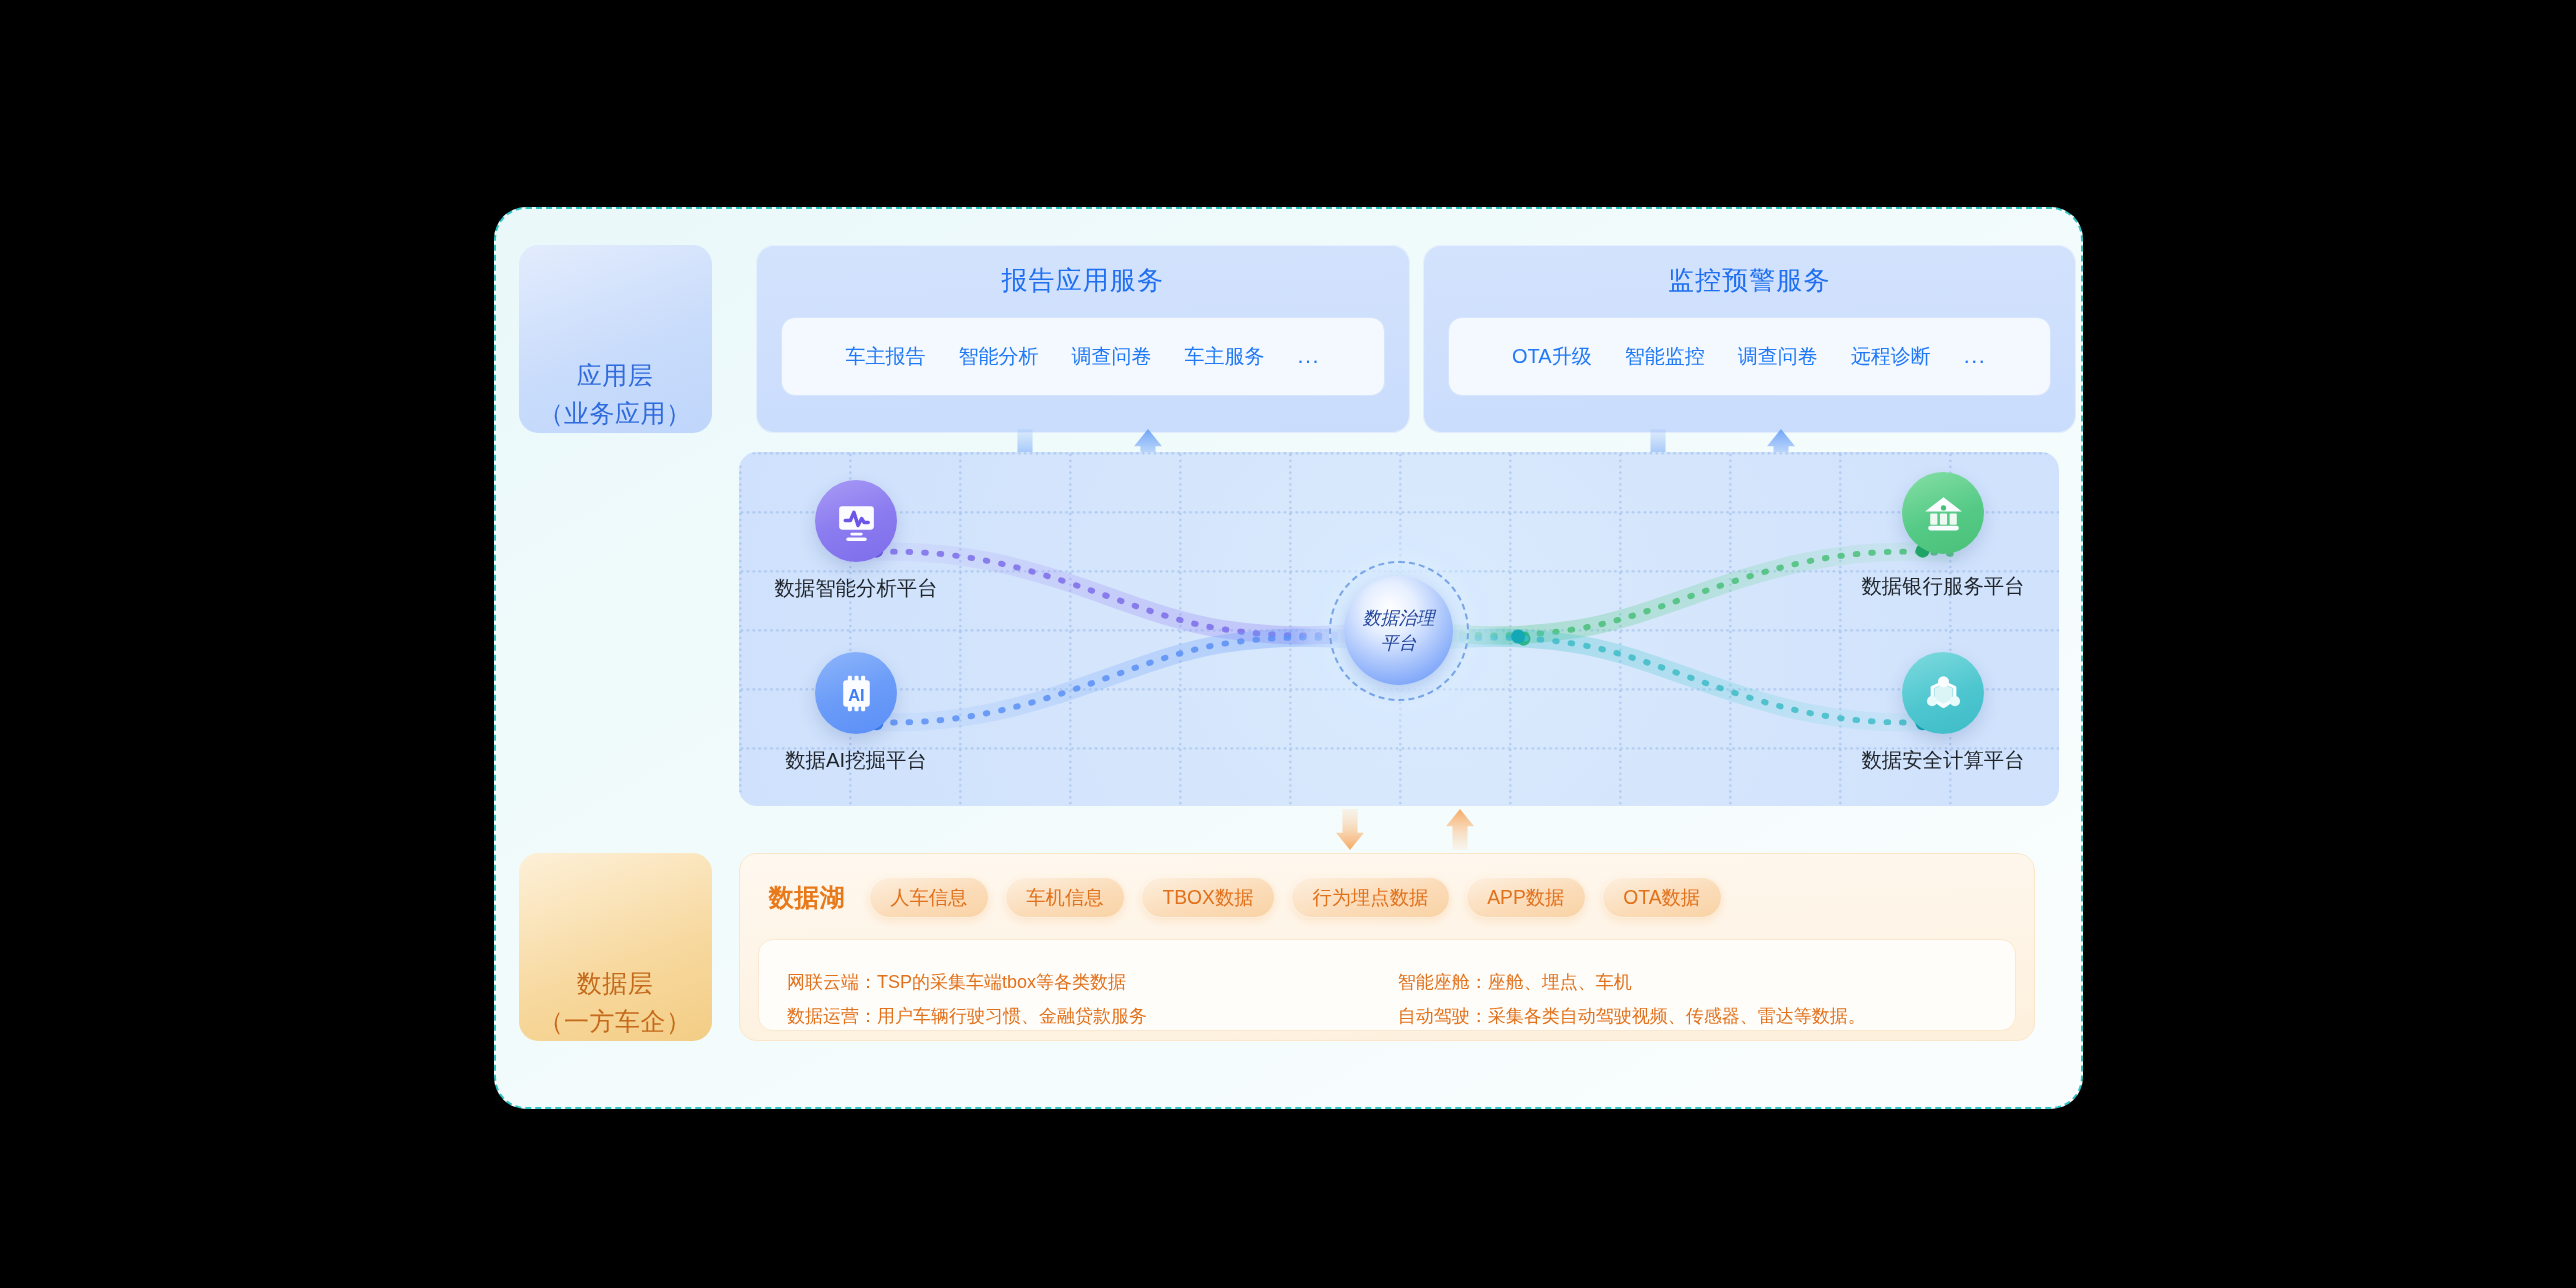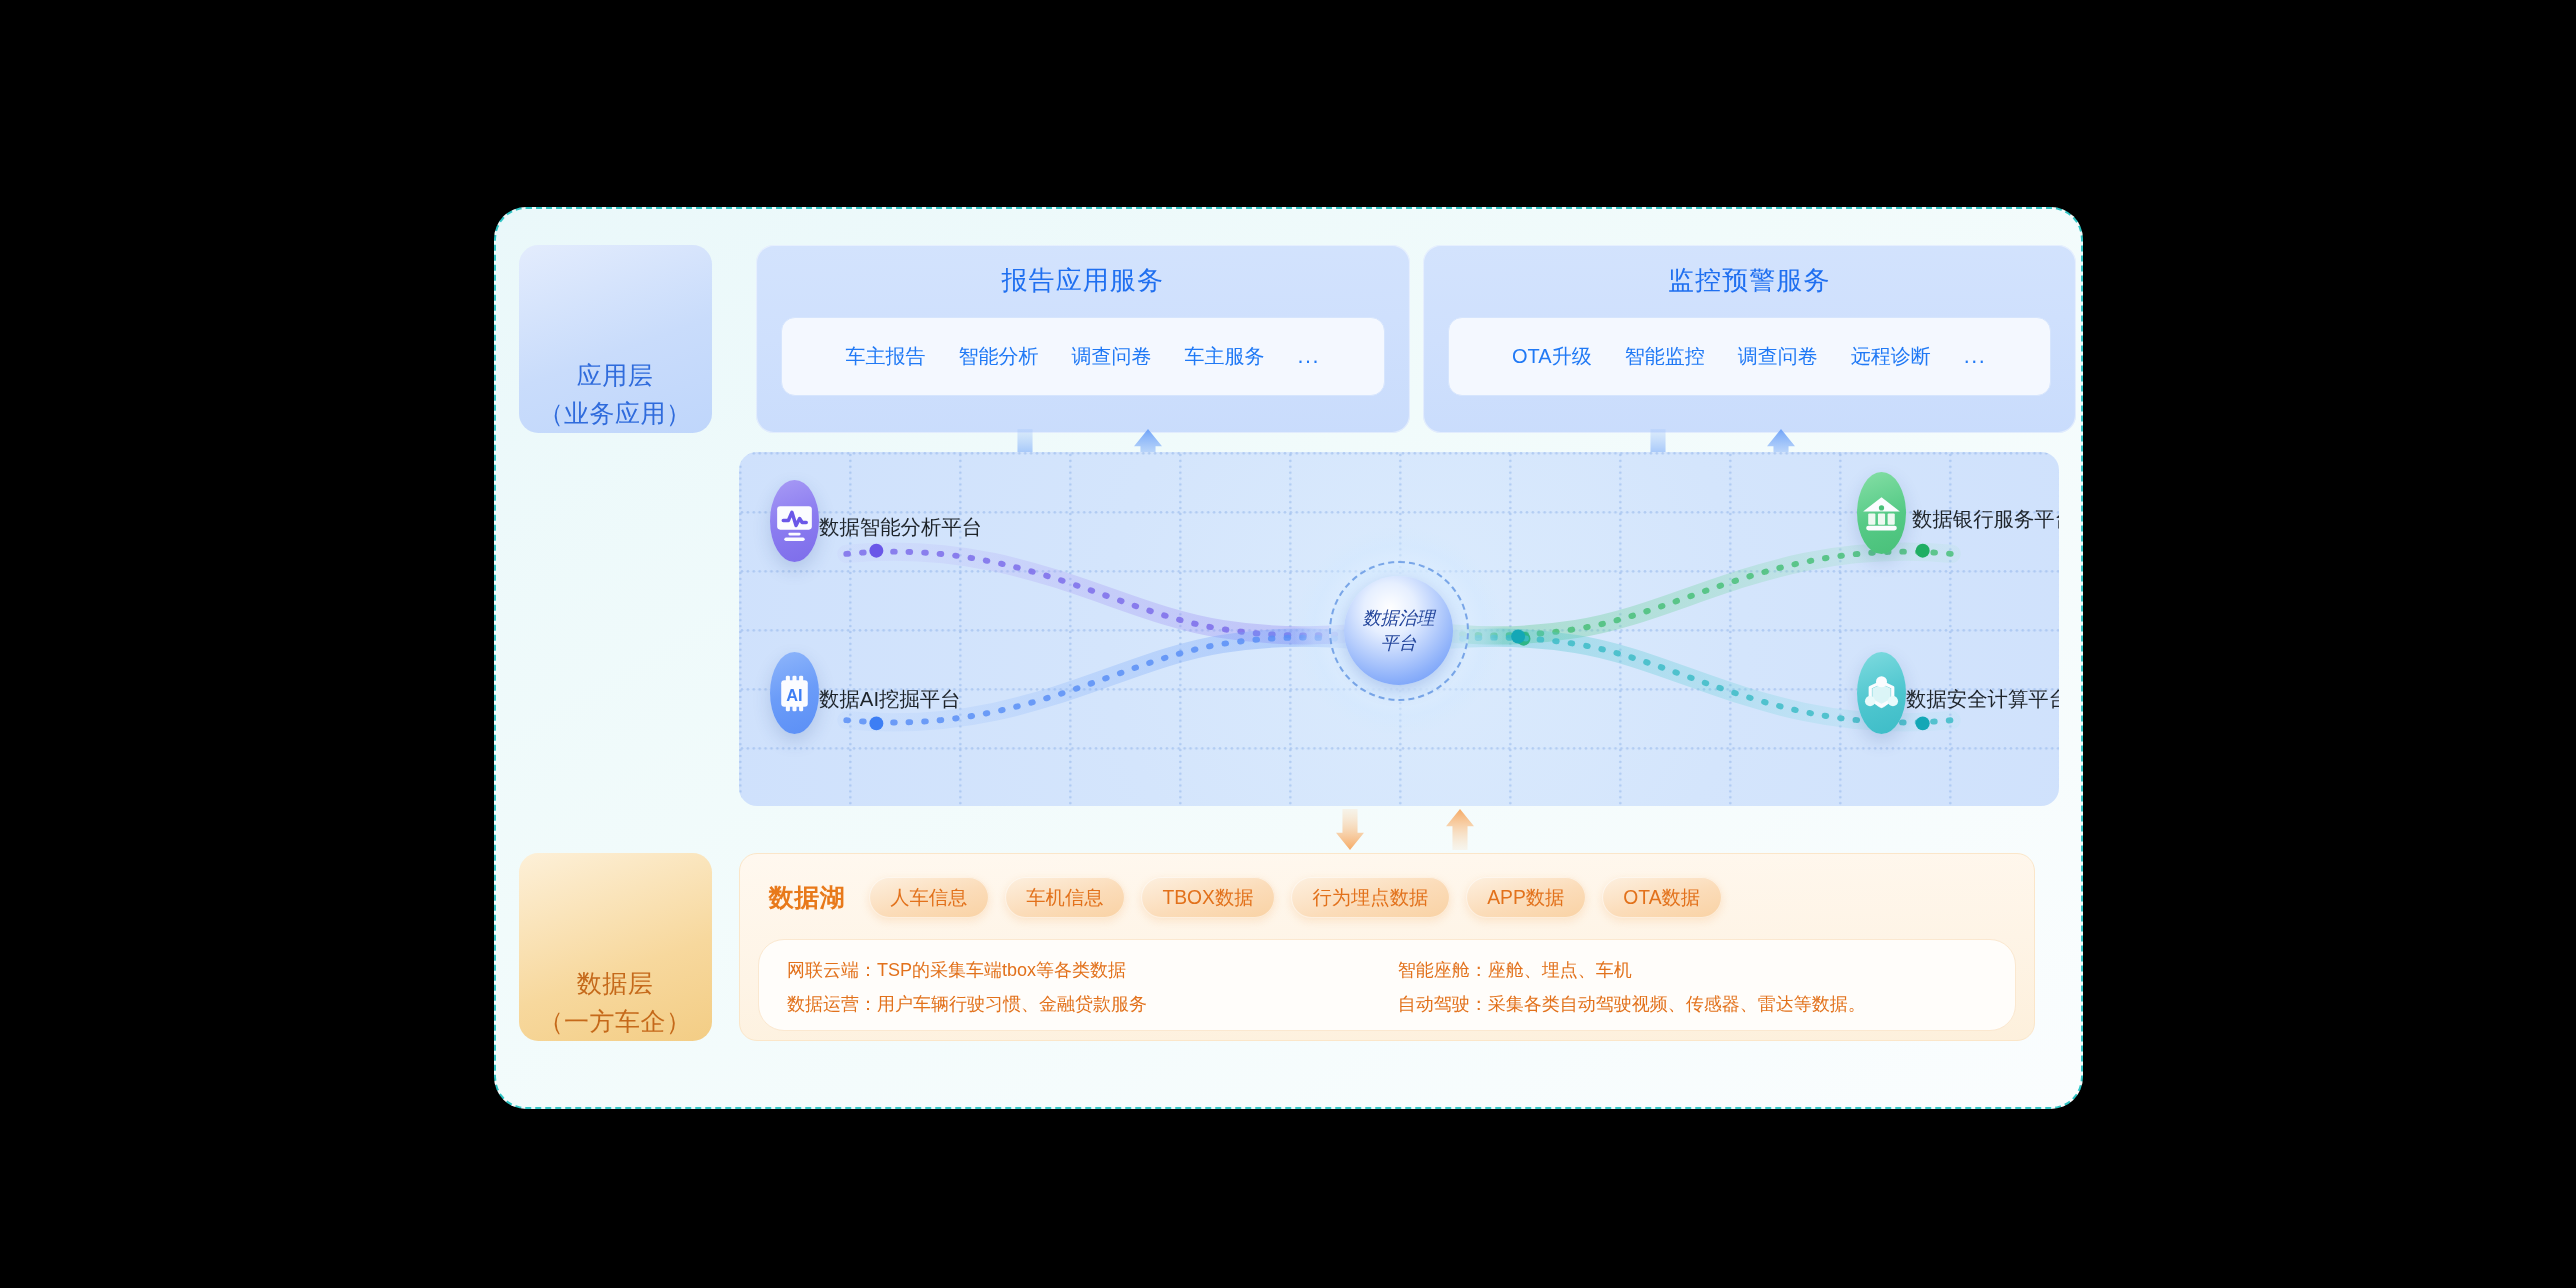--- a/index.html
+++ b/index.html
@@ -111,20 +111,21 @@
     position: absolute; inset: 0;
     opacity: .75;
   }
   #tool-svg { position: absolute; inset: 0; width: 100%; height: 100%; }
 
   
   .platform-node {
     position: absolute;
     width: 172px;
     display: flex;
+    flex-direction: column;
     align-items: center;
   }
   .node-circle {
     width: 82px; height: 82px;
     border-radius: 50%;
     display: flex; align-items: center; justify-content: center;
     box-shadow: 0 7.5px 18px rgba(40,70,140,.18);
   }
   .node-label {
     margin-top: 11.8px;
@@ -207,24 +208,24 @@
     background: linear-gradient(165deg, #fdf0e0 0%, #fbdcb9 55%, #f9d2a4 100%);
     display: flex; align-items: center; justify-content: center;
     font-size: 19.3px; color: #e2711b;
     white-space: nowrap;
     box-shadow: 0 3.2px 8.6px rgba(240,170,90,.22), inset 0 0 0 1.1px rgba(255,255,255,.55);
   }
   #data-desc {
     margin-top: 13px;
     background: #fffdfa;
     border: 1.6px solid #fbe8d0;
-    border-radius: 26px;
+    border-radius: 15px;
     height: 92px;
     display: flex;
-    padding: 21px 28px;
+    padding: 33px 28px;
     gap: 21.5px;
   }
   .desc-col { flex: 1; display: flex; flex-direction: column; gap: 14px; }
   .desc-line {
     font-size: 18px; color: #e2711b; white-space: nowrap;
     line-height: 1.1;
   }
 </style>
 </head>
 <body>

